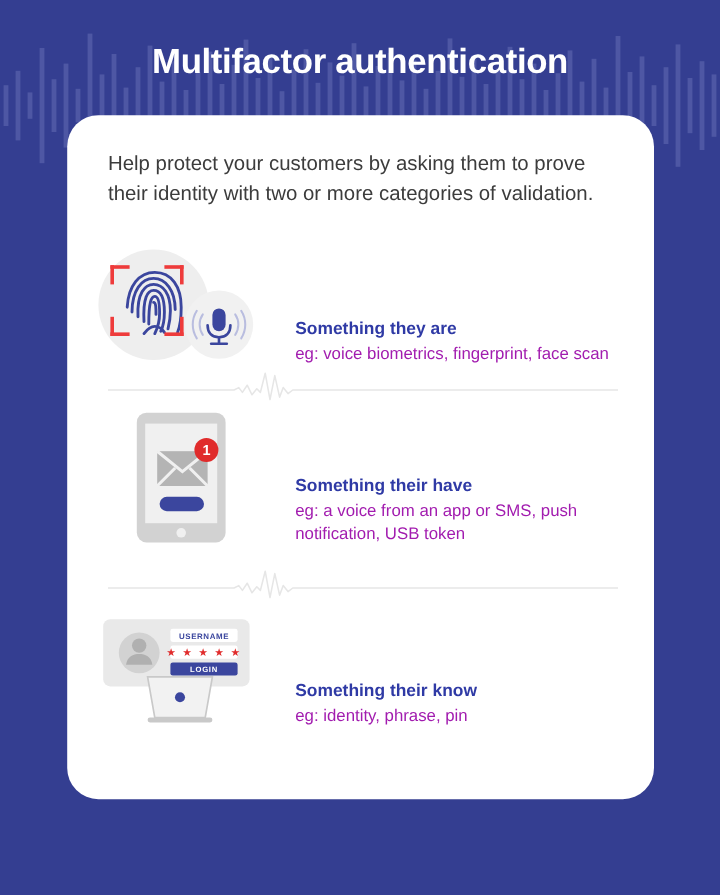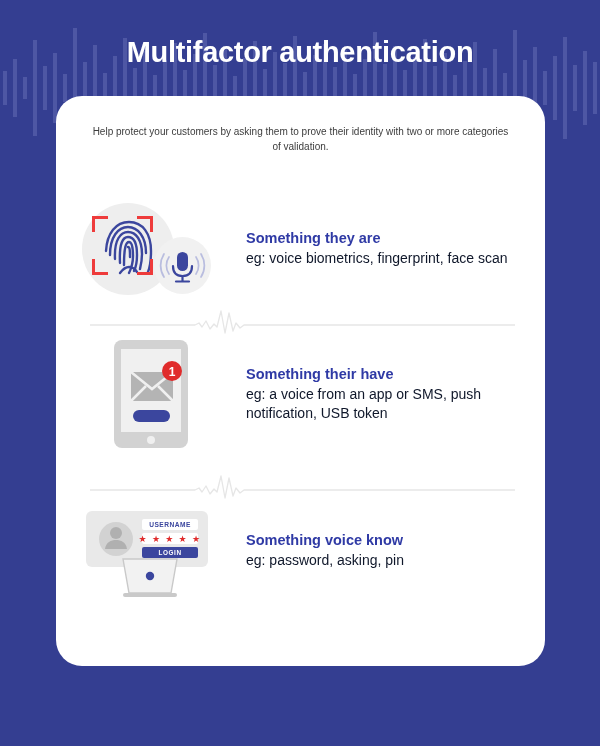--- a/index.html
+++ b/index.html
@@ -52,33 +52,33 @@
     top: 96px;
     width: 489px;
     height: 570px;
     background: #ffffff;
     border-radius: 26px;
     z-index: 2;
   }
 
   #intro-text {
     margin: 29px 34px 0 34px;
-    text-align: center;
-    font-size: 10px;
+    text-align: left;
+    font-size: 17px;
     line-height: 1.45;
     color: #3c3c3c;
   }
 
   
   .row {
     position: absolute;
     left: 0;
     width: 489px;
     display: flex;
-    align-items: center;
+    align-items: flex-end;
   }
   #row-are  { top: 98px;  height: 110px; }
   #row-have { top: 238px; height: 120px; }
   #row-know { top: 400px; height: 110px; }
 
   .icon-cell {
     width: 190px;
     flex: 0 0 190px;
     display: flex;
     align-items: center;
@@ -89,21 +89,21 @@
     flex: 1 1 auto;
     padding-right: 18px;
   }
   .item-title {
     color: #2f3aa5;
     font-weight: bold;
     font-size: 14.5px;
     margin-bottom: 3px;
   }
   .item-desc {
-    color: #0f172a;
+    color: #a21caf;
     font-size: 14px;
     line-height: 1.35;
   }
 
   
   .divider {
     position: absolute;
     left: 34px;
     width: 425px;
     height: 26px;
@@ -311,18 +311,18 @@
           <text x="94" y="54.2" font-family="Liberation Sans, sans-serif" font-size="6.4" font-weight="bold" fill="#ffffff" text-anchor="middle" letter-spacing="0.6">LOGIN</text>
         </svg>
         <svg width="150" height="100" viewBox="0 0 150 100" style="position:absolute;left:0;top:0;">
           <path d="M47 58 L101 58 L95 92 L53 92 Z" fill="#f2f2f2" stroke="#c9c9c9" stroke-width="1.4"></path>
           <circle cx="74" cy="75" r="4.2" fill="#3b469e"></circle>
           <rect x="47" y="92" width="54" height="4" rx="2" fill="#c9c9c9"></rect>
         </svg>
       </div>
     </div>
     <div class="text-cell">
-      <div class="item-title">Something voice know</div>
-      <div class="item-desc">eg: password, asking, pin</div>
+      <div class="item-title">Something their know</div>
+      <div class="item-desc">eg: identity, phrase, pin</div>
     </div>
   </div>
 
 </div>
 
 </body></html>

